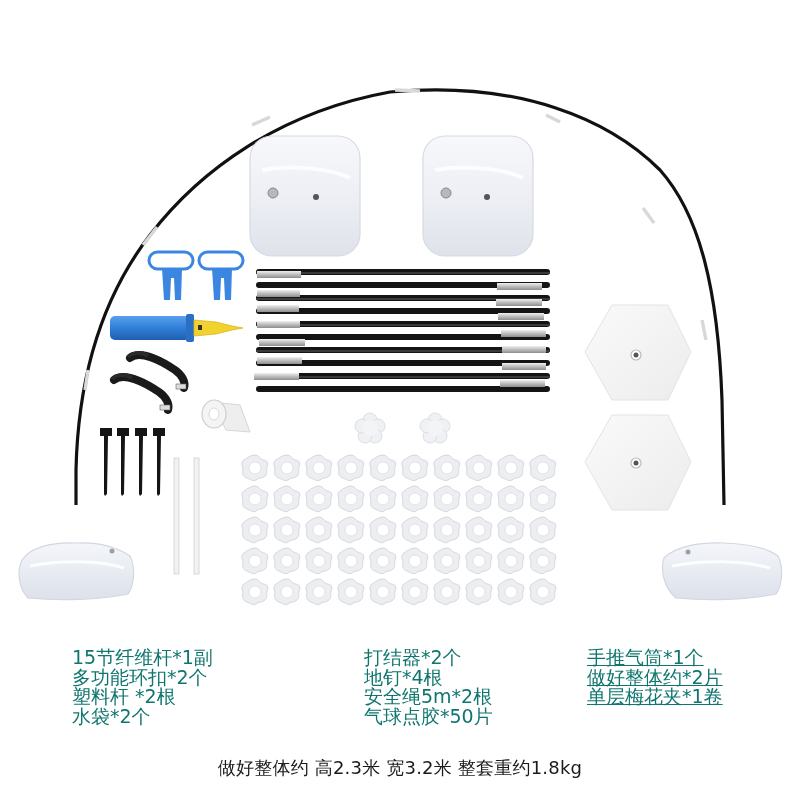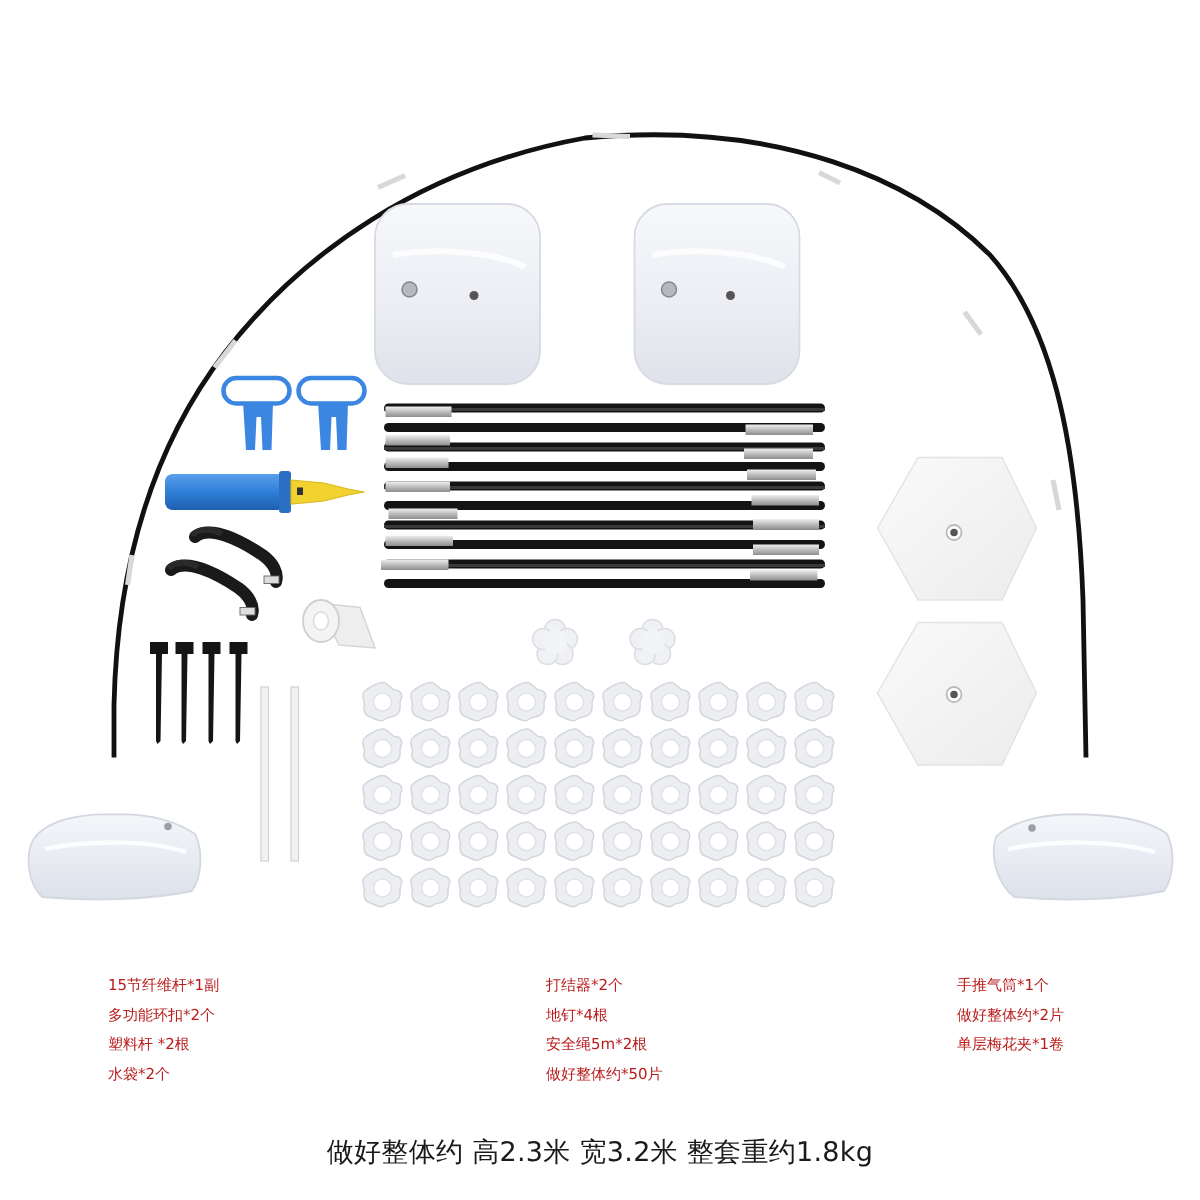--- a/index.html
+++ b/index.html
@@ -18,30 +18,30 @@
     .illustration {
       position: absolute;
       left: 0;
       top: 0;
       width: 800px;
       height: 800px;
     }
     .spec-col {
       position: absolute;
       top: 648px;
-      font-size: 10px;
+      font-size: 19px;
       line-height: 19.5px;
-      color: #b91c1c;
+      color: #0f766e;
     }
     .spec-col div {
       white-space: nowrap;
     }
     #col-left { left: 72px; }
     #col-mid { left: 364px; }
-    #col-right { left: 638px; }
+    #col-right { left: 587px; text-decoration: underline; }
     .summary {
       position: absolute;
       top: 756px;
       left: 0;
       width: 800px;
       text-align: center;
       font-size: 18px;
       color: #1a1a1a;
       letter-spacing: 0.2px;
       white-space: nowrap;
@@ -280,21 +280,21 @@
   <div>15节纤维杆*1副</div>
   <div>多功能环扣*2个</div>
   <div>塑料杆 *2根</div>
   <div>水袋*2个</div>
 </div>
 
 <div class="spec-col" id="col-mid">
   <div>打结器*2个</div>
   <div>地钉*4根</div>
   <div>安全绳5m*2根</div>
-  <div>做好整体约*50片</div>
+  <div>气球点胶*50片</div>
 </div>
 
 <div class="spec-col" id="col-right">
   <div>手推气筒*1个</div>
   <div>做好整体约*2片</div>
   <div>单层梅花夹*1卷</div>
 </div>
 
 <div class="summary">做好整体约 高2.3米 宽3.2米 整套重约1.8kg</div>
 

